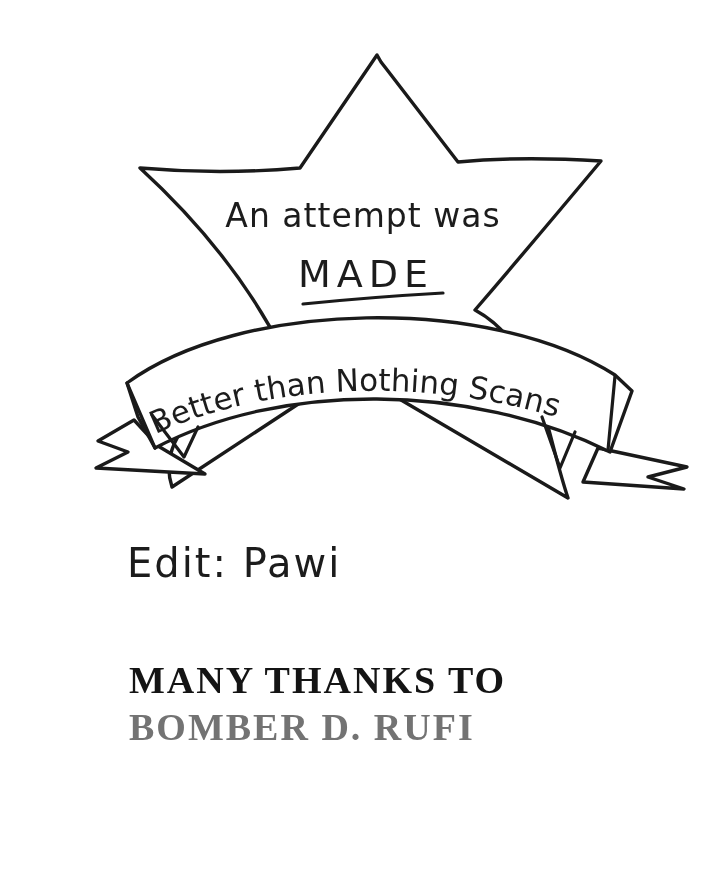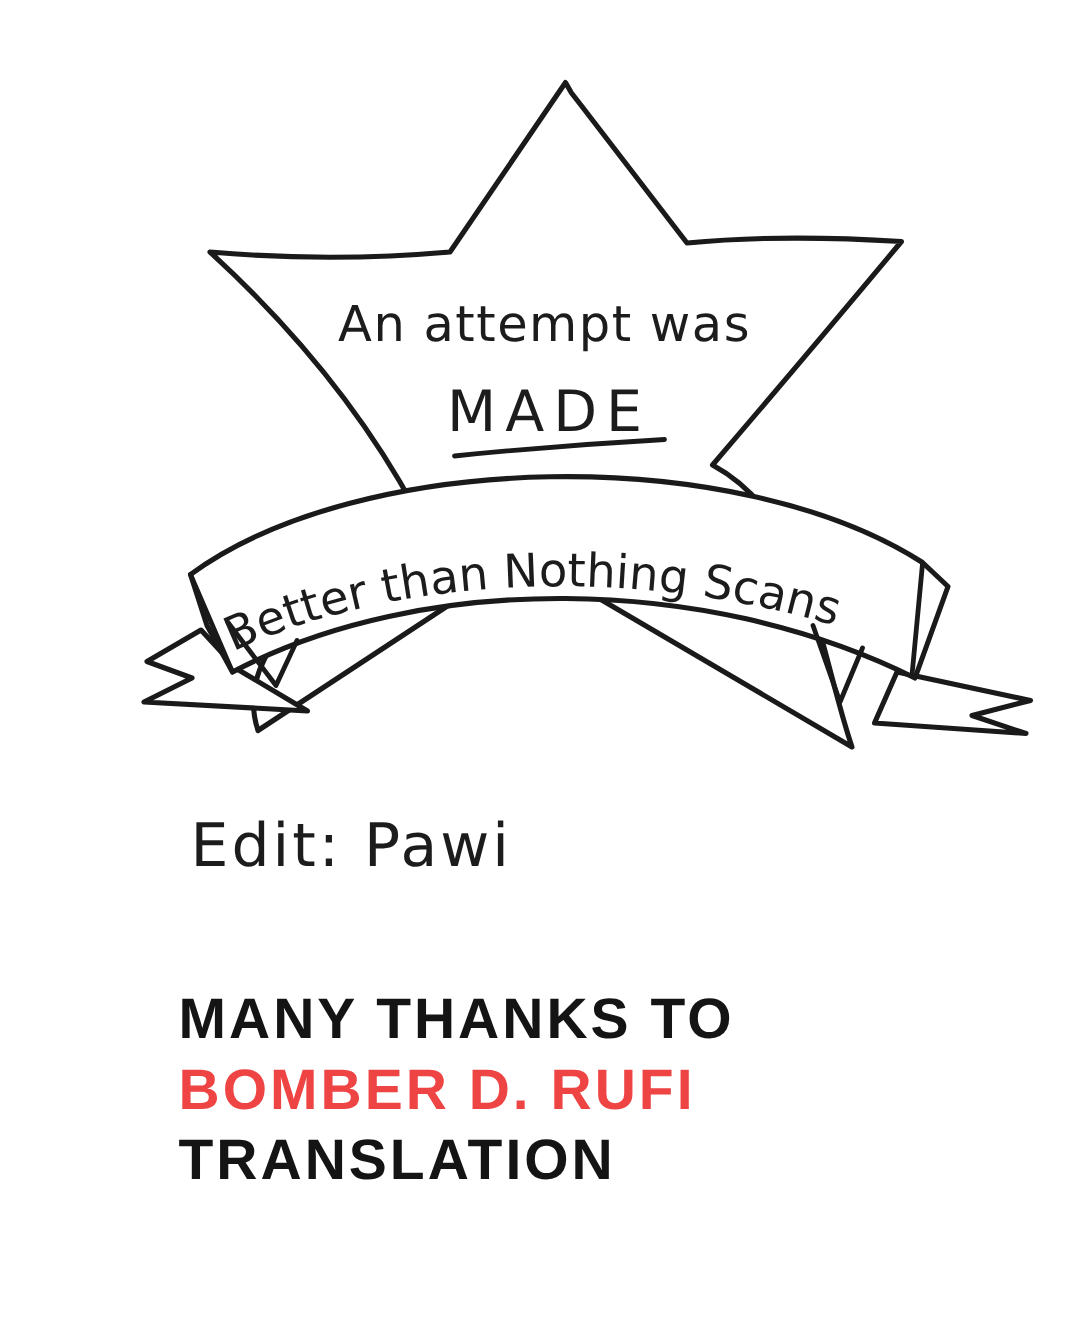--- a/index.html
+++ b/index.html
@@ -31,32 +31,32 @@
     stroke-width: 3.2;
     stroke-linejoin: round;
     stroke-linecap: round;
   }
   .hand-text {
     fill: #1c1c1c;
     font-family: "DejaVu Sans", sans-serif;
   }
   .thanks-block {
     position: absolute;
-    left: 119px;
+    left: 129px;
     top: 657px;
-    font-family: Liberation Sans, sans-serif;
+    font-family: Liberation Serif, serif;
     font-weight: bold;
     font-size: 38px;
     line-height: 47px;
     letter-spacing: 2px;
     color: #141414;
     white-space: nowrap;
   }
   .thanks-line-red {
-    color: #ef4444;
+    color: #737373;
   }
 </style>
 </head>
 <body>
 
 <div class="page">
 
   <svg class="artwork" width="720" height="879" viewBox="0 0 720 879">
 
     <path class="ink-stroke" d="M 377,55
@@ -100,16 +100,15 @@
     <text class="hand-text" font-size="31" letter-spacing="0">
       <textPath href="#banner-text-path" startOffset="6">Better than Nothing Scans</textPath>
     </text>
 
     <text class="hand-text" x="127" y="577" font-size="40" letter-spacing="2">Edit: Pawi</text>
   </svg>
 
   <div class="thanks-block">
     <div>MANY THANKS TO</div>
     <div class="thanks-line-red">BOMBER D. RUFI</div>
-    <div>TRANSLATION</div>
   </div>
 
 </div>
 
 </body></html>

